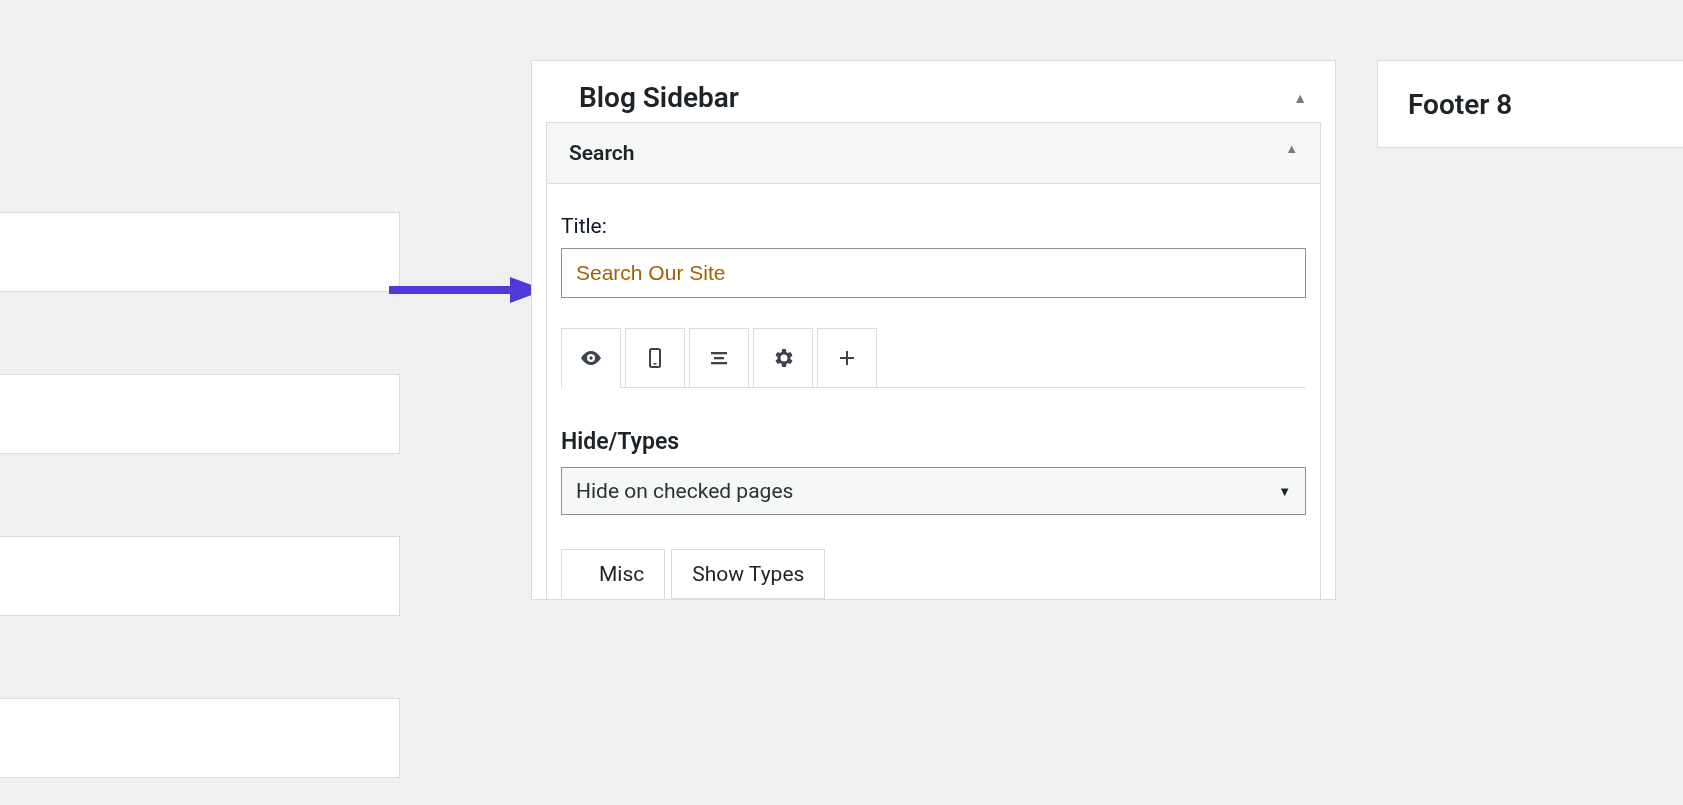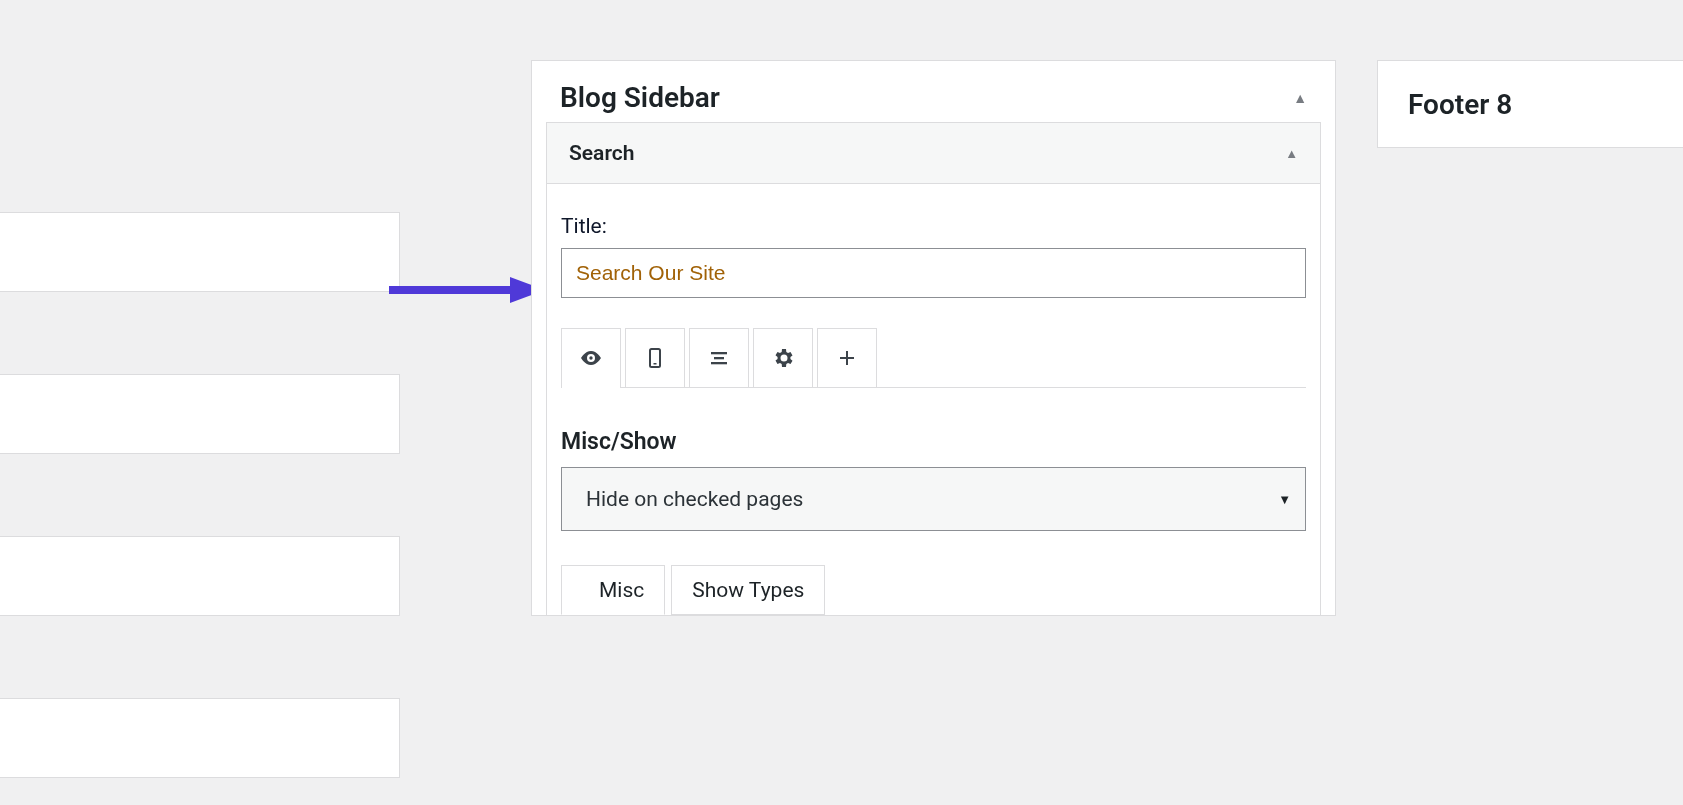--- a/index.html
+++ b/index.html
@@ -8,44 +8,44 @@
 
   
   .left-col { position:absolute; left:-310px; top:135px; width:710px; }
   .left-col .desc-frag { font-size:21px; color:#3c434a; line-height:1.5; margin-bottom:45px; }
   .left-col .item-box { height:80px; background:#fff; border:1px solid #dcdcde; margin-bottom:20px; }
   .left-col .item-desc { font-size:21px; color:#50575e; margin-bottom:38px; }
 
   
   .center-panel { position:absolute; left:531px; top:60px; width:805px; background:#fff; border:1px solid #dcdcde; }
   .cp-head { padding:20px 28px 8px 28px; display:flex; align-items:center; justify-content:space-between; cursor:pointer; }
-  .cp-head h2 { font-size:28px; font-weight:600; }
+  .cp-head h2 { font-size:28px; font-weight:600;margin-left:19px; }
   .cp-head .arrow-up { color:#787c82; font-size:14px; }
   .cp-sub { padding:0 28px 24px 28px; font-size:21px; color:#50575e; line-height:1.55; }
 
   
   .widget { margin:0 14px 0 14px; border:1px solid #dcdcde; border-bottom:none; }
-  .widget-head { display:flex; align-items:center; justify-content:space-between; padding:18px 22px; background:#f6f7f7; border-bottom:1px solid #dcdcde; cursor:pointer; }
+  .widget-head { display:flex; align-items:flex-start; justify-content:space-between; padding:18px 22px; background:#f6f7f7; border-bottom:1px solid #dcdcde; cursor:pointer; }
   .widget-head h3 { font-size:21px; font-weight:600; }
   .widget-head .arrow-up { color:#787c82; font-size:13px; }
   .widget-body { padding:30px 14px 0 14px; background:#fff; }
 
   .fld-label { font-size:21px; color:#0f172a; display:block; margin-bottom:10px; }
   .text-input { width:100%; height:50px; border:1px solid #8c8f94; background:#fff; font-size:21px; padding:0 14px; color:#a16207; }
 
   .tabrow { display:flex; margin-top:30px; }
   .tabbtn { width:60px; height:60px; border:1px solid #dcdcde; background:#fff; display:flex; align-items:center; justify-content:center; margin-right:4px; cursor:pointer; color:#3c434a; }
   .tabbtn.active { border-bottom-color:#fff; position:relative; top:0; }
   .tabbtn svg { width:24px; height:24px; }
   .tab-strip-under { border-top:1px solid #dcdcde; margin-top:-1px; position:relative; }
   .tab-strip-under .cover { position:absolute; left:1px; top:-1px; width:58px; height:2px; background:#fff; }
 
   .hideshow-wrap { padding-top:40px; }
   .hideshow-wrap .hdr { font-size:23px; font-weight:600; margin-bottom:12px; }
-  .select-like { position:relative; width:100%; height:64px; border:1px solid #8c8f94; background:#f6f7f7; display:flex; align-items:center; padding:0 24px; font-size:21px; color:#2c3338; cursor:pointer; }
+  .select-like { position:relative; width:100%; height:48px; border:1px solid #8c8f94; background:#f6f7f7; display:flex; align-items:center; padding:0 14px; font-size:21px; color:#2c3338; cursor:pointer; }
   .select-like .caret { position:absolute; right:14px; font-size:13px; color:#1d2327; }
 
   .mini-tabs { display:flex; gap:6px; margin-top:34px; }
   .mini-tab { padding:12px 20px; border:1px solid #dcdcde; background:#fff; font-size:21px; cursor:pointer; color:#1d2327; }
   .mini-tab.active { border-bottom-color:#fff; position:relative;padding-left:37px; }
 
   
   .right-panel { position:absolute; left:1377px; top:60px; width:320px; height:88px; background:#fff; border:1px solid #dcdcde; display:flex; align-items:center; padding-left:30px; }
   .right-panel h2 { font-size:28px; font-weight:600; }
 
@@ -118,21 +118,21 @@
                 <rect x="11" y="5" width="2" height="14" fill="currentColor"></rect>
                 <rect x="5" y="11" width="14" height="2" fill="currentColor"></rect>
               </svg>
           </div>
         </div>
         <div class="tab-strip-under">
             <div class="cover"></div>
           </div>
 
         <div class="hideshow-wrap">
-          <div class="hdr">Misc/Show</div>
+          <div class="hdr">Hide/Types</div>
           <div class="select-like">
             <span>Hide on checked pages</span>
             <span class="caret">▼</span>
           </div>
 
           <div class="mini-tabs">
             <div class="mini-tab active">Misc</div>
             <div class="mini-tab">Show Types</div>
           </div>
         </div>

